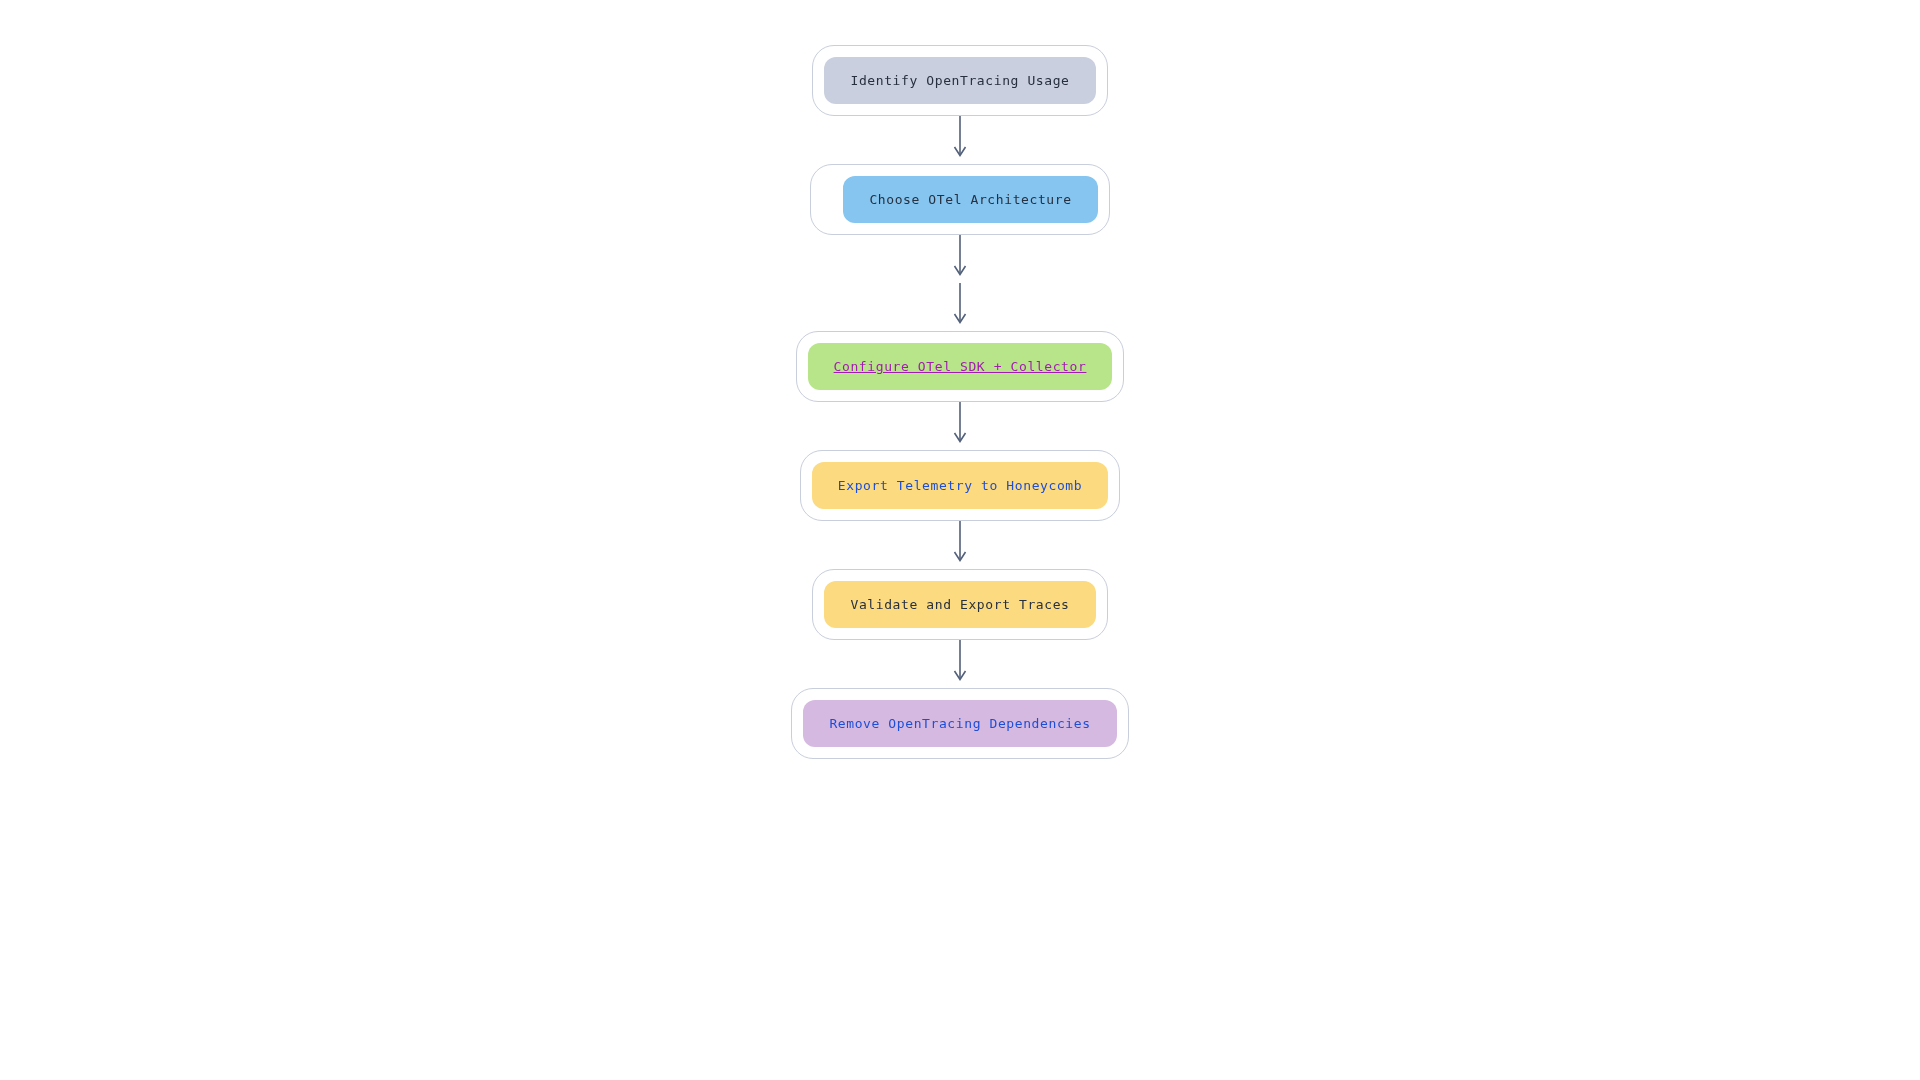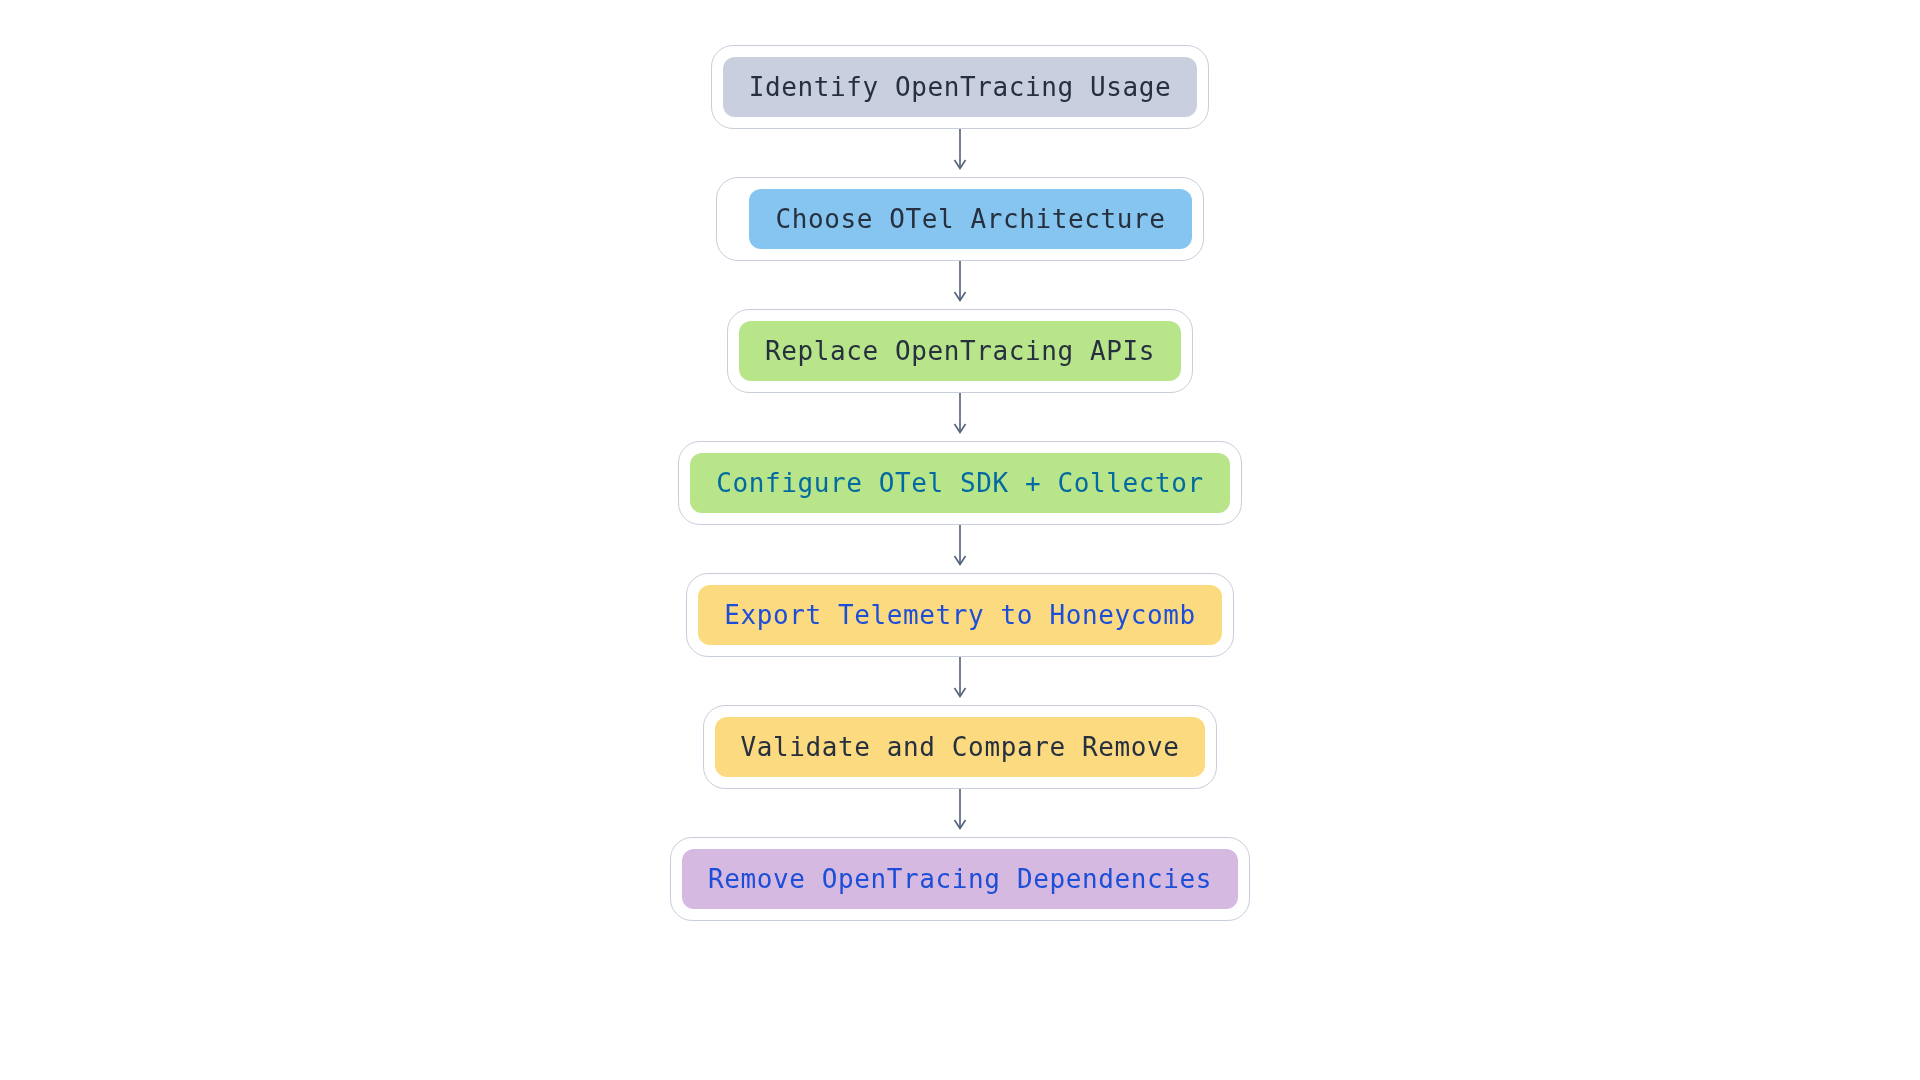--- a/index.html
+++ b/index.html
@@ -47,21 +47,21 @@
     padding: 17px 26px;
     box-sizing: border-box;
     display: flex;
     align-items: center;
     justify-content: center;
     white-space: nowrap;
   }
 
   .node-label {
     font-family: "DejaVu Sans Mono", "Liberation Mono", monospace;
-    font-size: 26px;
+    font-size: 13px;
     line-height: 1;
     letter-spacing: 0.6px;
     color: #27303f;
     white-space: nowrap;
   }
 
   
   .edge {
     flex: 0 0 auto;
     width: 24px;
@@ -97,34 +97,29 @@
     <div class="node-pill" style="background: rgb(133, 197, 240);">
       <span class="node-label" style="color: rgb(39, 48, 63);">Choose OTel Architecture</span>
     </div>
   </div>
 
   <svg class="edge" viewBox="0 0 24 48">
     <line x1="12" y1="0" x2="12" y2="38" stroke="#52607a"></line>
     <polyline points="6.5,31 12,39.5 17.5,31" stroke="#52607a"></polyline>
   </svg>
 
-  <div class="node-shell" style="border-color: rgb(200, 206, 219);">
-    <div class="node-pill" style="background: rgb(184, 229, 137);">
-      <span class="node-label" style="color: rgb(39, 48, 63);">Replace OpenTracing APIs</span>
-    </div>
-  </div>
 
   <svg class="edge" viewBox="0 0 24 48">
     <line x1="12" y1="0" x2="12" y2="38" stroke="#52607a"></line>
     <polyline points="6.5,31 12,39.5 17.5,31" stroke="#52607a"></polyline>
   </svg>
 
   <div class="node-shell" style="border-color: rgb(200, 206, 219);">
     <div class="node-pill" style="background: rgb(184, 229, 137);">
-      <span class="node-label" style="color: #0369a1;">Configure OTel SDK + Collector</span>
+      <span class="node-label" style="color: #a21caf; text-decoration: underline;">Configure OTel SDK + Collector</span>
     </div>
   </div>
 
   <svg class="edge" viewBox="0 0 24 48">
     <line x1="12" y1="0" x2="12" y2="38" stroke="#52607a"></line>
     <polyline points="6.5,31 12,39.5 17.5,31" stroke="#52607a"></polyline>
   </svg>
 
   <div class="node-shell" style="border-color: rgb(200, 206, 219);">
     <div class="node-pill" style="background: rgb(252, 218, 128);">
@@ -132,21 +127,21 @@
     </div>
   </div>
 
   <svg class="edge" viewBox="0 0 24 48">
     <line x1="12" y1="0" x2="12" y2="38" stroke="#52607a"></line>
     <polyline points="6.5,31 12,39.5 17.5,31" stroke="#52607a"></polyline>
   </svg>
 
   <div class="node-shell" style="border-color: rgb(200, 206, 219);">
     <div class="node-pill" style="background: rgb(252, 218, 128);">
-      <span class="node-label" style="color: rgb(39, 48, 63);">Validate and Compare Remove</span>
+      <span class="node-label" style="color: rgb(39, 48, 63);">Validate and Export Traces</span>
     </div>
   </div>
 
   <svg class="edge" viewBox="0 0 24 48">
     <line x1="12" y1="0" x2="12" y2="38" stroke="#52607a"></line>
     <polyline points="6.5,31 12,39.5 17.5,31" stroke="#52607a"></polyline>
   </svg>
 
   <div class="node-shell" style="border-color: rgb(200, 206, 219);">
     <div class="node-pill" style="background: rgb(213, 185, 224);">

